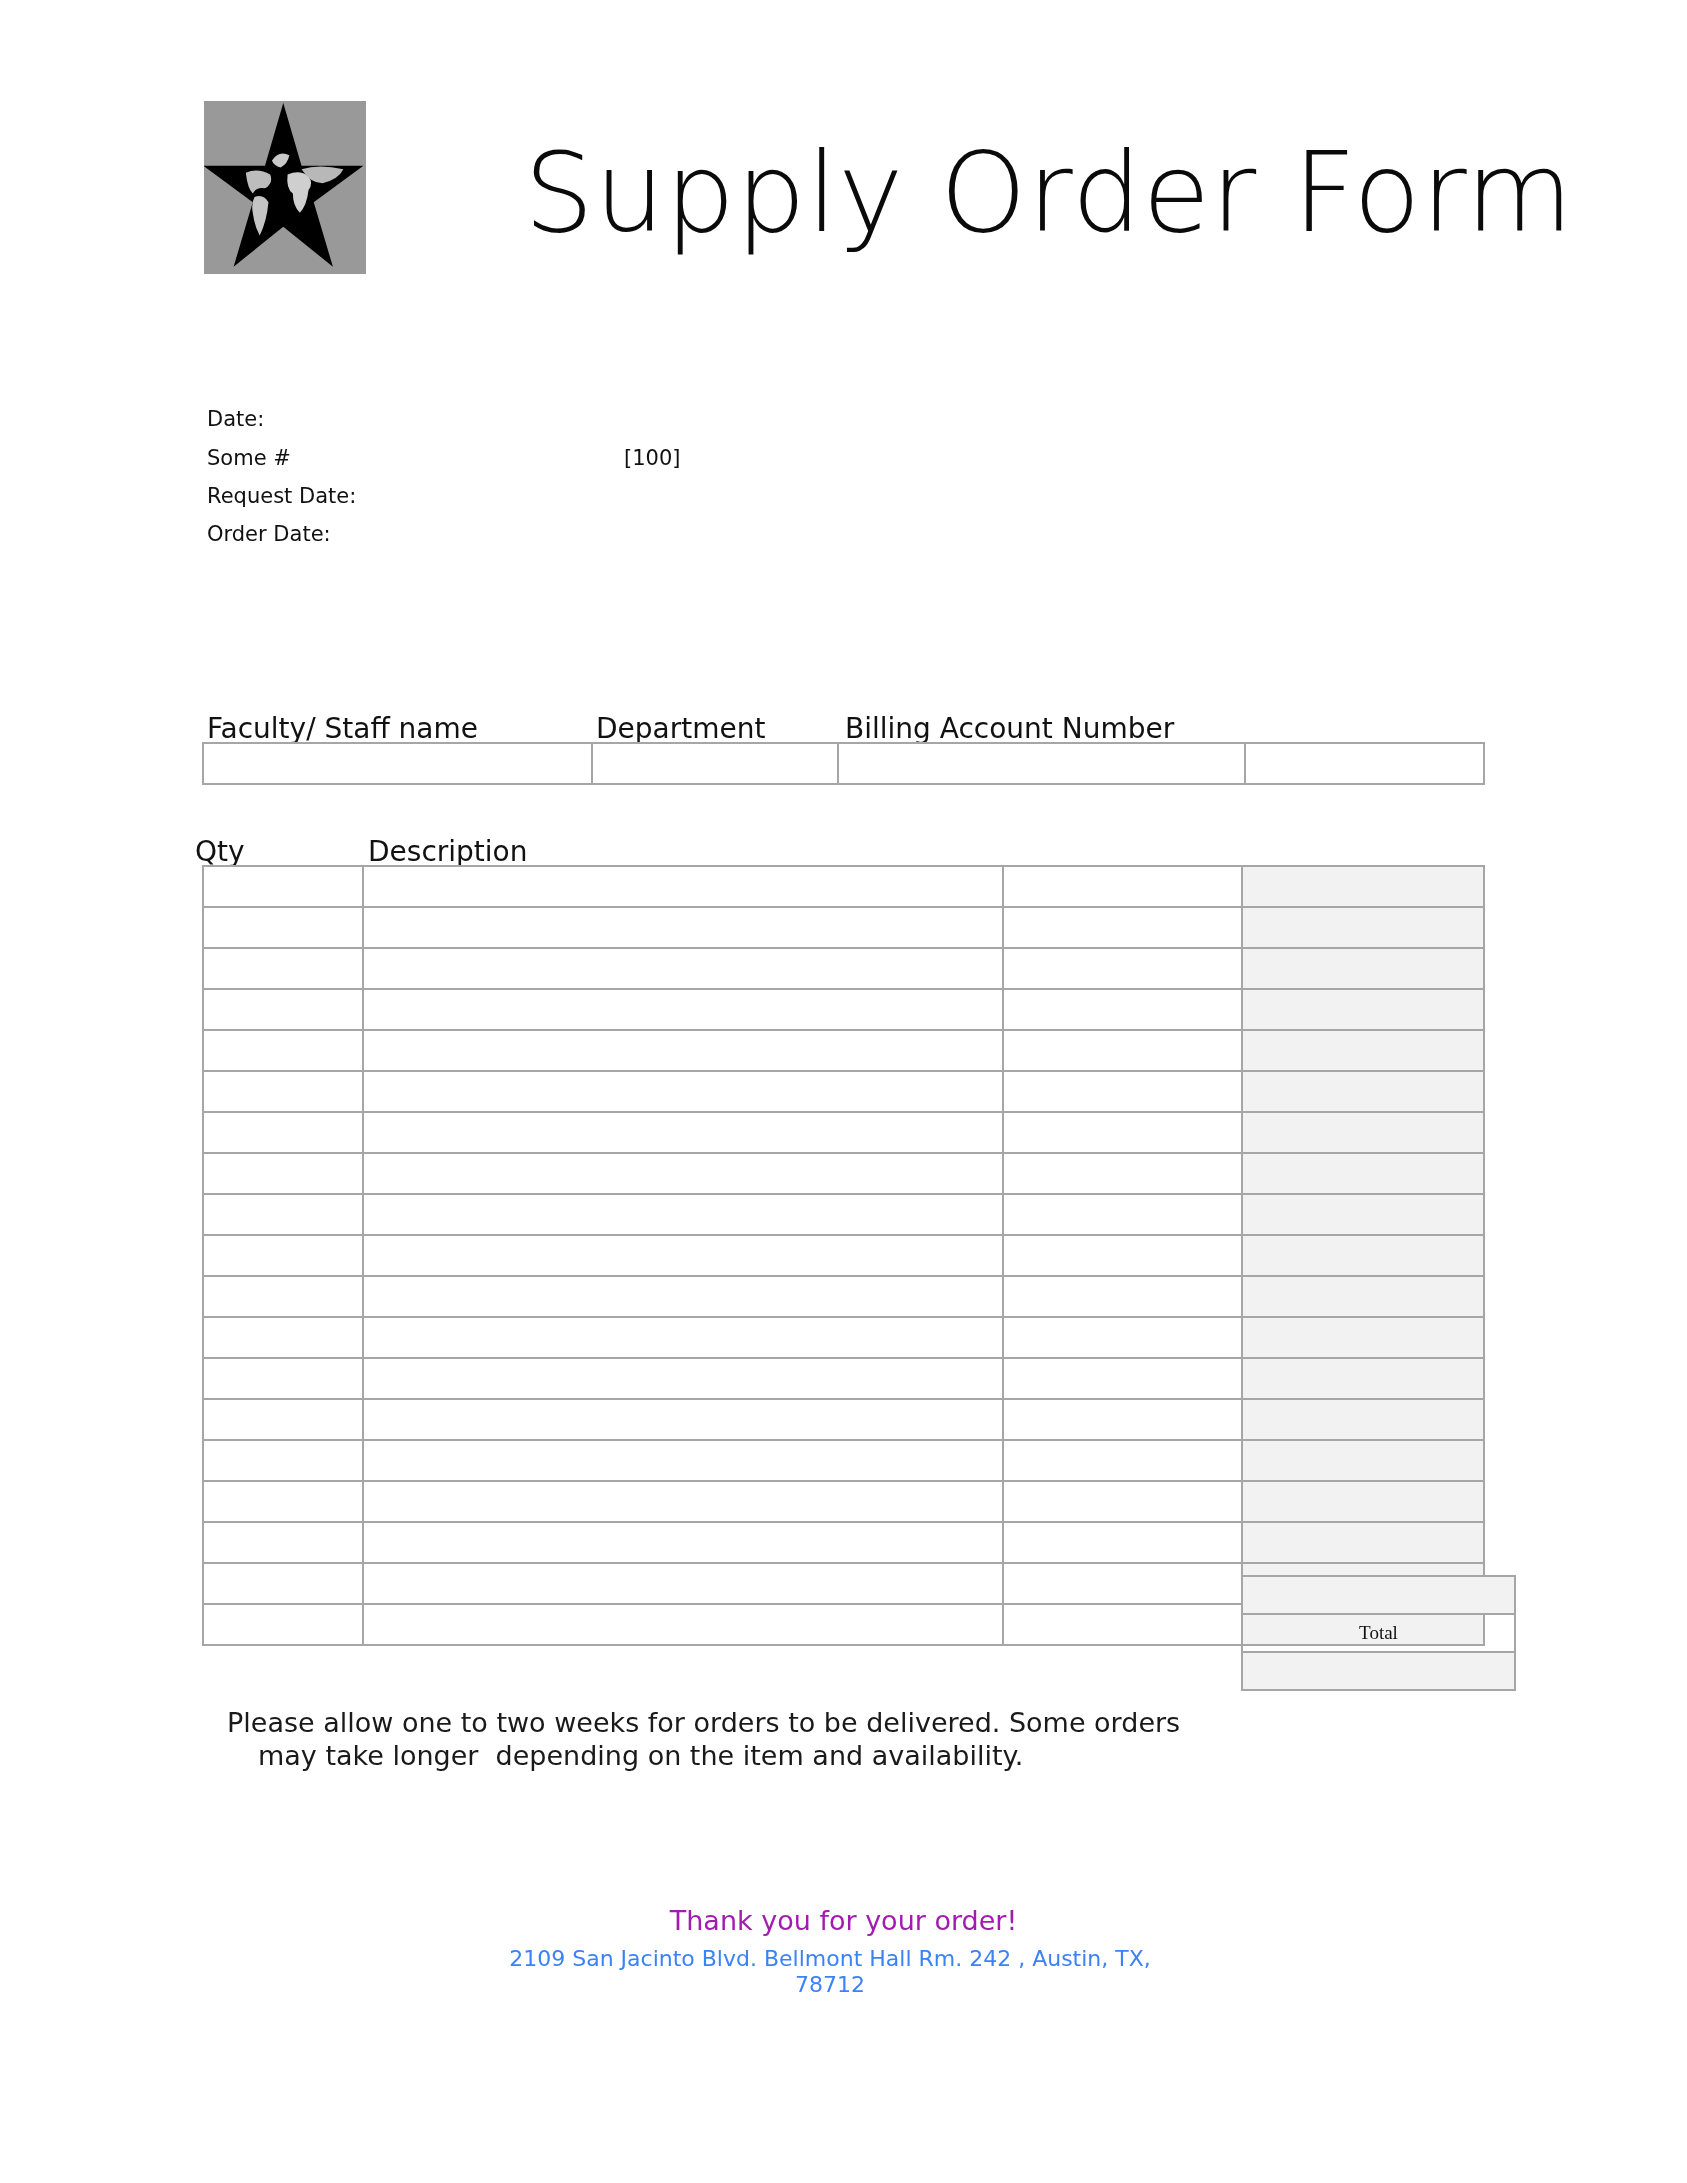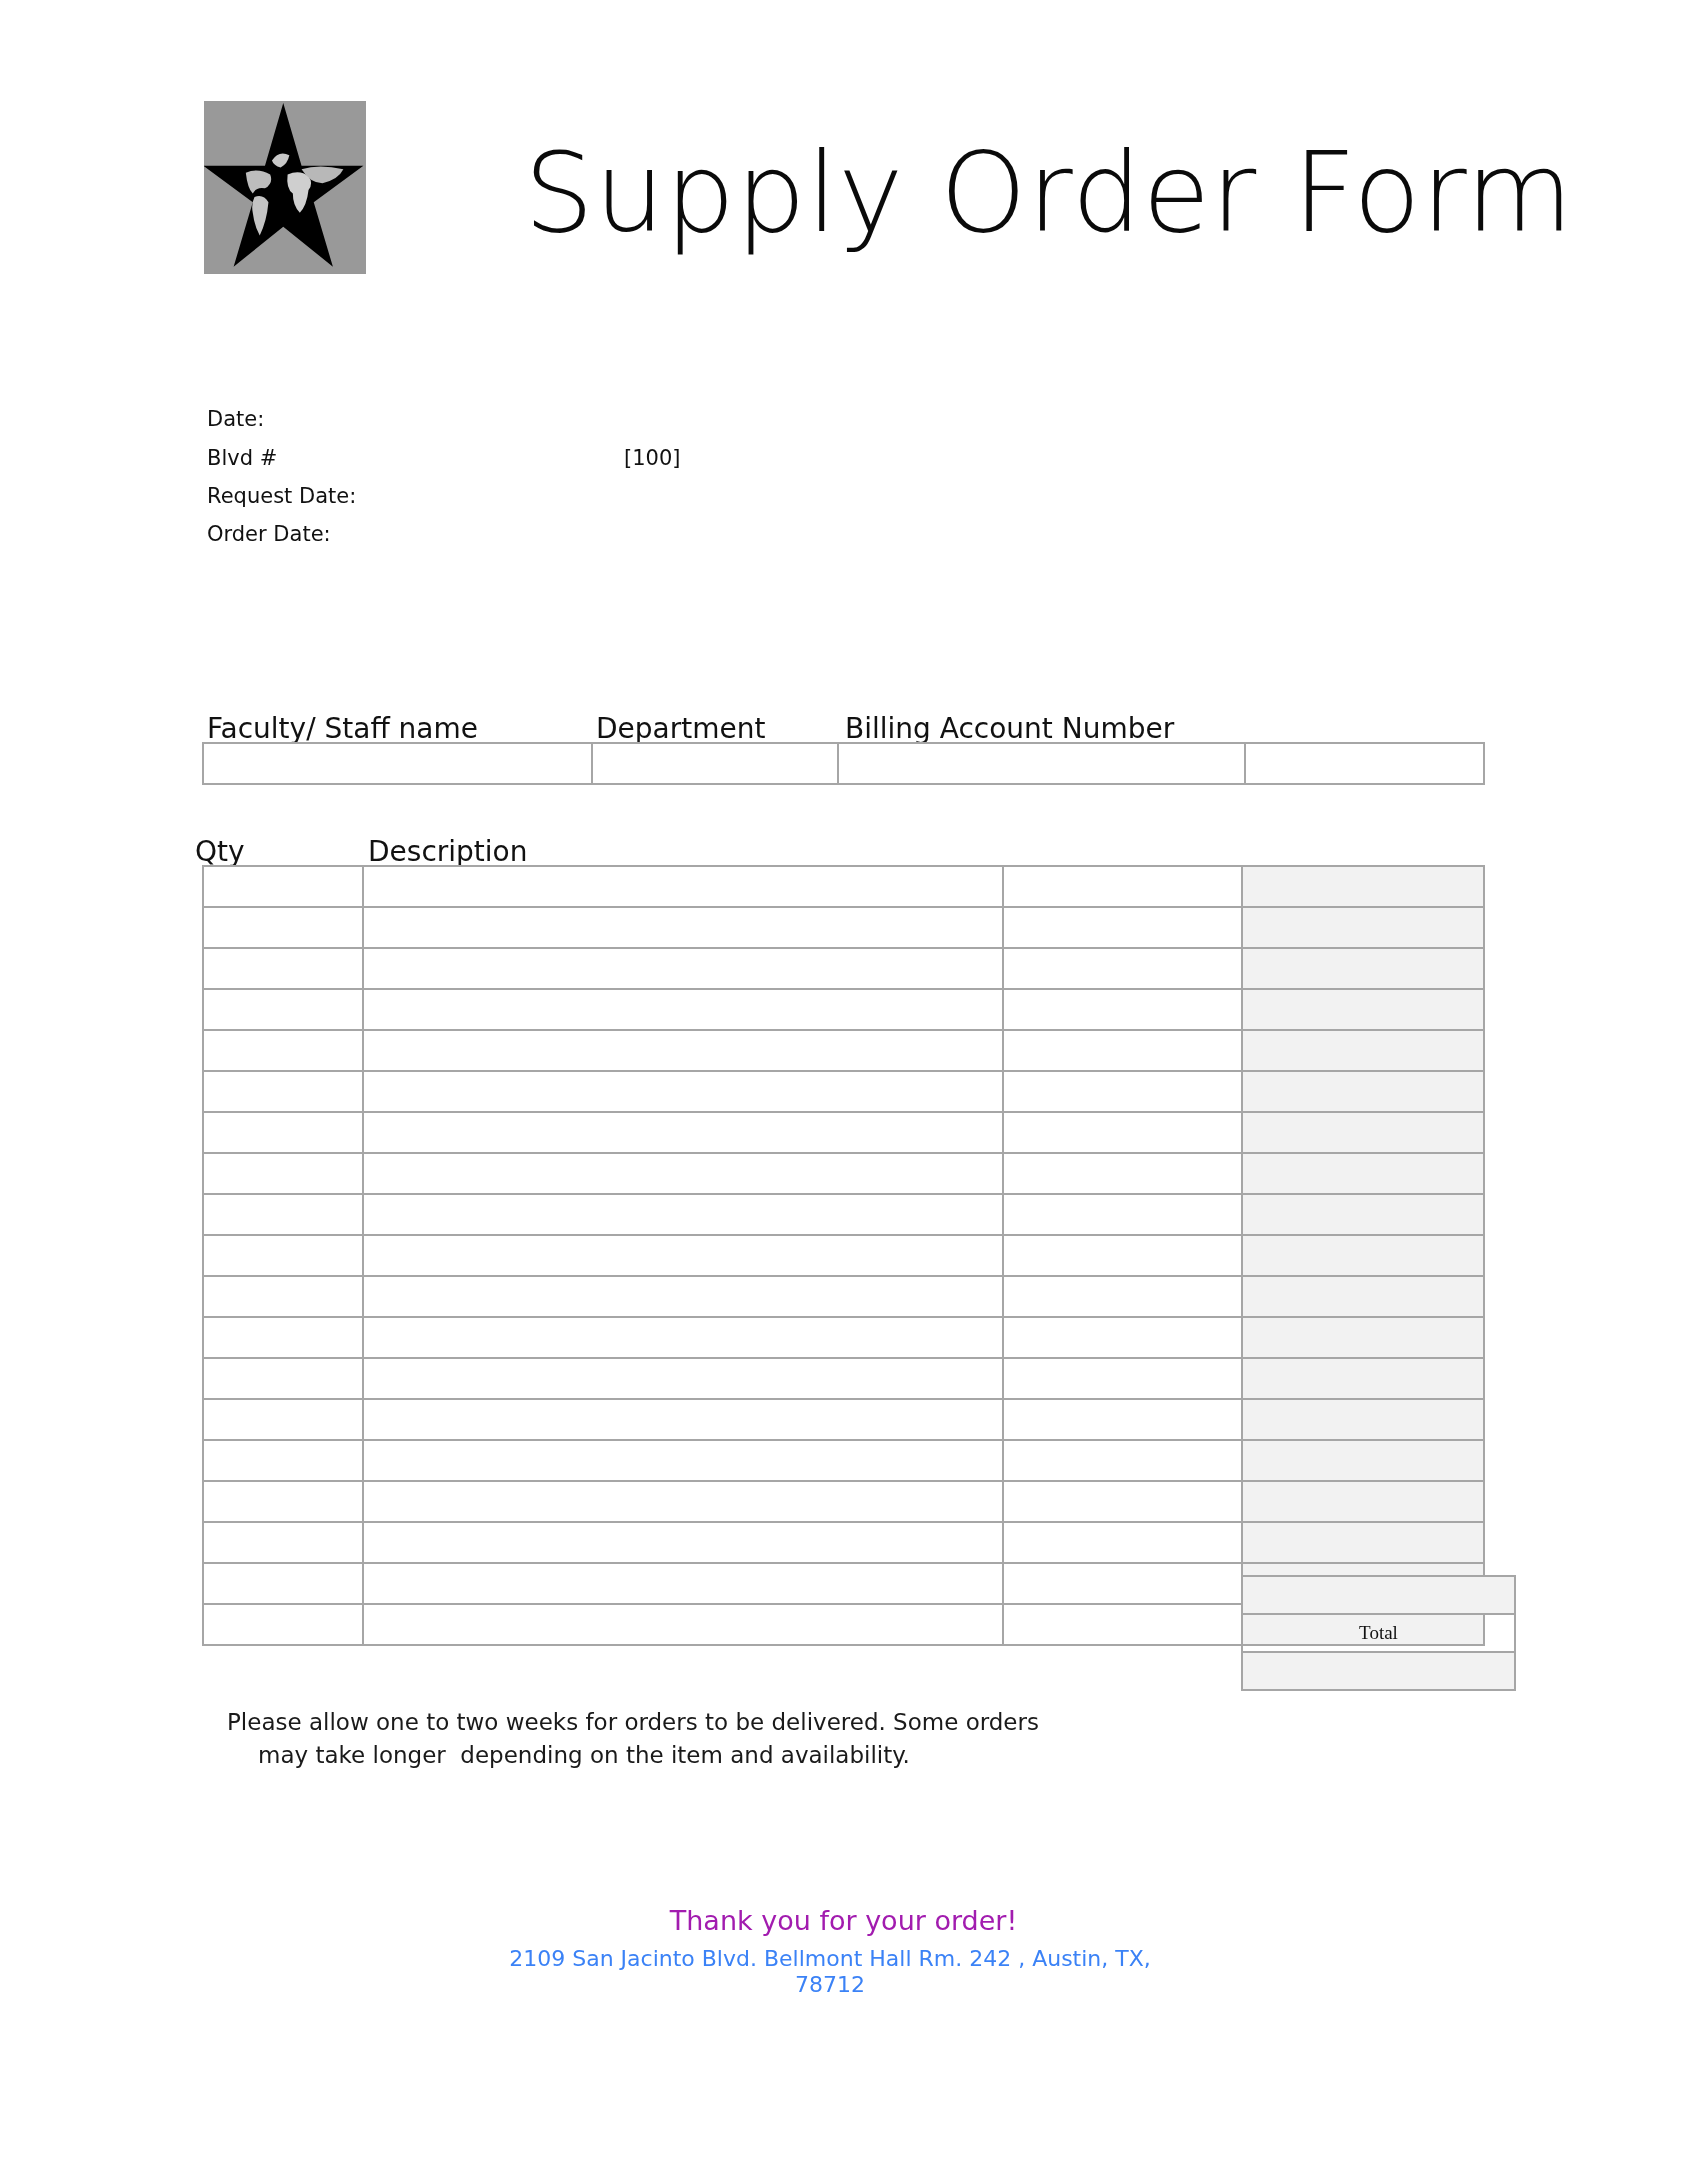--- a/index.html
+++ b/index.html
@@ -8,21 +8,21 @@
   .abs { position: absolute; }
   .logo { left: 204px; top: 101px; width: 162px; height: 173px; background: #999999; }
   .logo svg { width: 100%; height: 100%; display: block; }
   .title { left: 524px; top: 138px; font-size: 110px; font-weight: 300; letter-spacing: 0.9px;
            line-height: 1; color: #0a0a0a; font-family: "DejaVu Sans", sans-serif; }
   .info-label, .info-value { font-size: 21px; line-height: 26px; color: #111; }
   .col-label { font-size: 28px; line-height: 26px; color: #111; }
   table.grid { position: absolute; border-collapse: collapse; table-layout: fixed; }
   table.grid td { border: 2.6px solid #a6a6a6; padding: 0; background: #ffffff; }
   table.grid td.shade { background: #f2f2f2; }
-  .note { left: 227px; top: 1706px; width: 978px; font-size: 23px; line-height: 33px; color: #1a1a1a; }
+  .note { left: 227px; top: 1706px; width: 978px; font-size: 27px; line-height: 33px; color: #1a1a1a; }
   .totals { position: absolute; left: 1241px; top: 1575px; width: 275px; border-collapse: collapse; table-layout: fixed; font-family: Liberation Serif, serif; }
   .totals td { border: 2.6px solid #a6a6a6; height: 36px; padding: 0; text-align: center; font-size: 19px; color: #111; }
   .totals td.shade { background: #f2f2f2; }
   .thanks { left: 0; width: 1687px; top: 1904px; text-align: center; font-size: 27px; line-height: 33px; color: #a21caf; }
   .address { left: 498px; width: 664px; top: 1946px; text-align: center; font-size: 22px; line-height: 26px; color: #3b82f6; }
 </style>
 </head>
 <body>
 
 <div class="abs logo">
@@ -36,21 +36,21 @@
     <path d="M96,84 q14,-6 24,2 q6,8 0,16 q-2,18 -10,26 q-8,-8 -8,-22 q-8,-6 -6,-22z" fill="#cfcfcf"></path>
     <path d="M112,78 q20,-6 48,0 q-6,12 -24,16 q-14,0 -24,-16z" fill="#b8b8b8"></path>
   </svg>
 </div>
 
 <div class="abs title">Supply Order Form</div>
 
 <div class="abs info-label" style="left:207px; top:406px;">Date:</div>
 <div class="abs info-value" style="left:596px; top:406px;"></div>
 
-<div class="abs info-label" style="left:207px; top:445px;">Blvd #</div>
+<div class="abs info-label" style="left:207px; top:445px;">Some #</div>
 <div class="abs info-value" style="left:596px; top:445px;margin-left:28px;">[100]</div>
 
 <div class="abs info-label" style="left:207px; top:483px;">Request Date:</div>
 <div class="abs info-value" style="left:596px; top:483px;"></div>
 
 <div class="abs info-label" style="left:207px; top:521px;">Order Date:</div>
 <div class="abs info-value" style="left:596px; top:521px;"></div>
 
 <div class="abs col-label" style="left:207px; top:716px;">Faculty/ Staff name</div>
 <div class="abs col-label" style="left:596px; top:716px;">Department</div>

